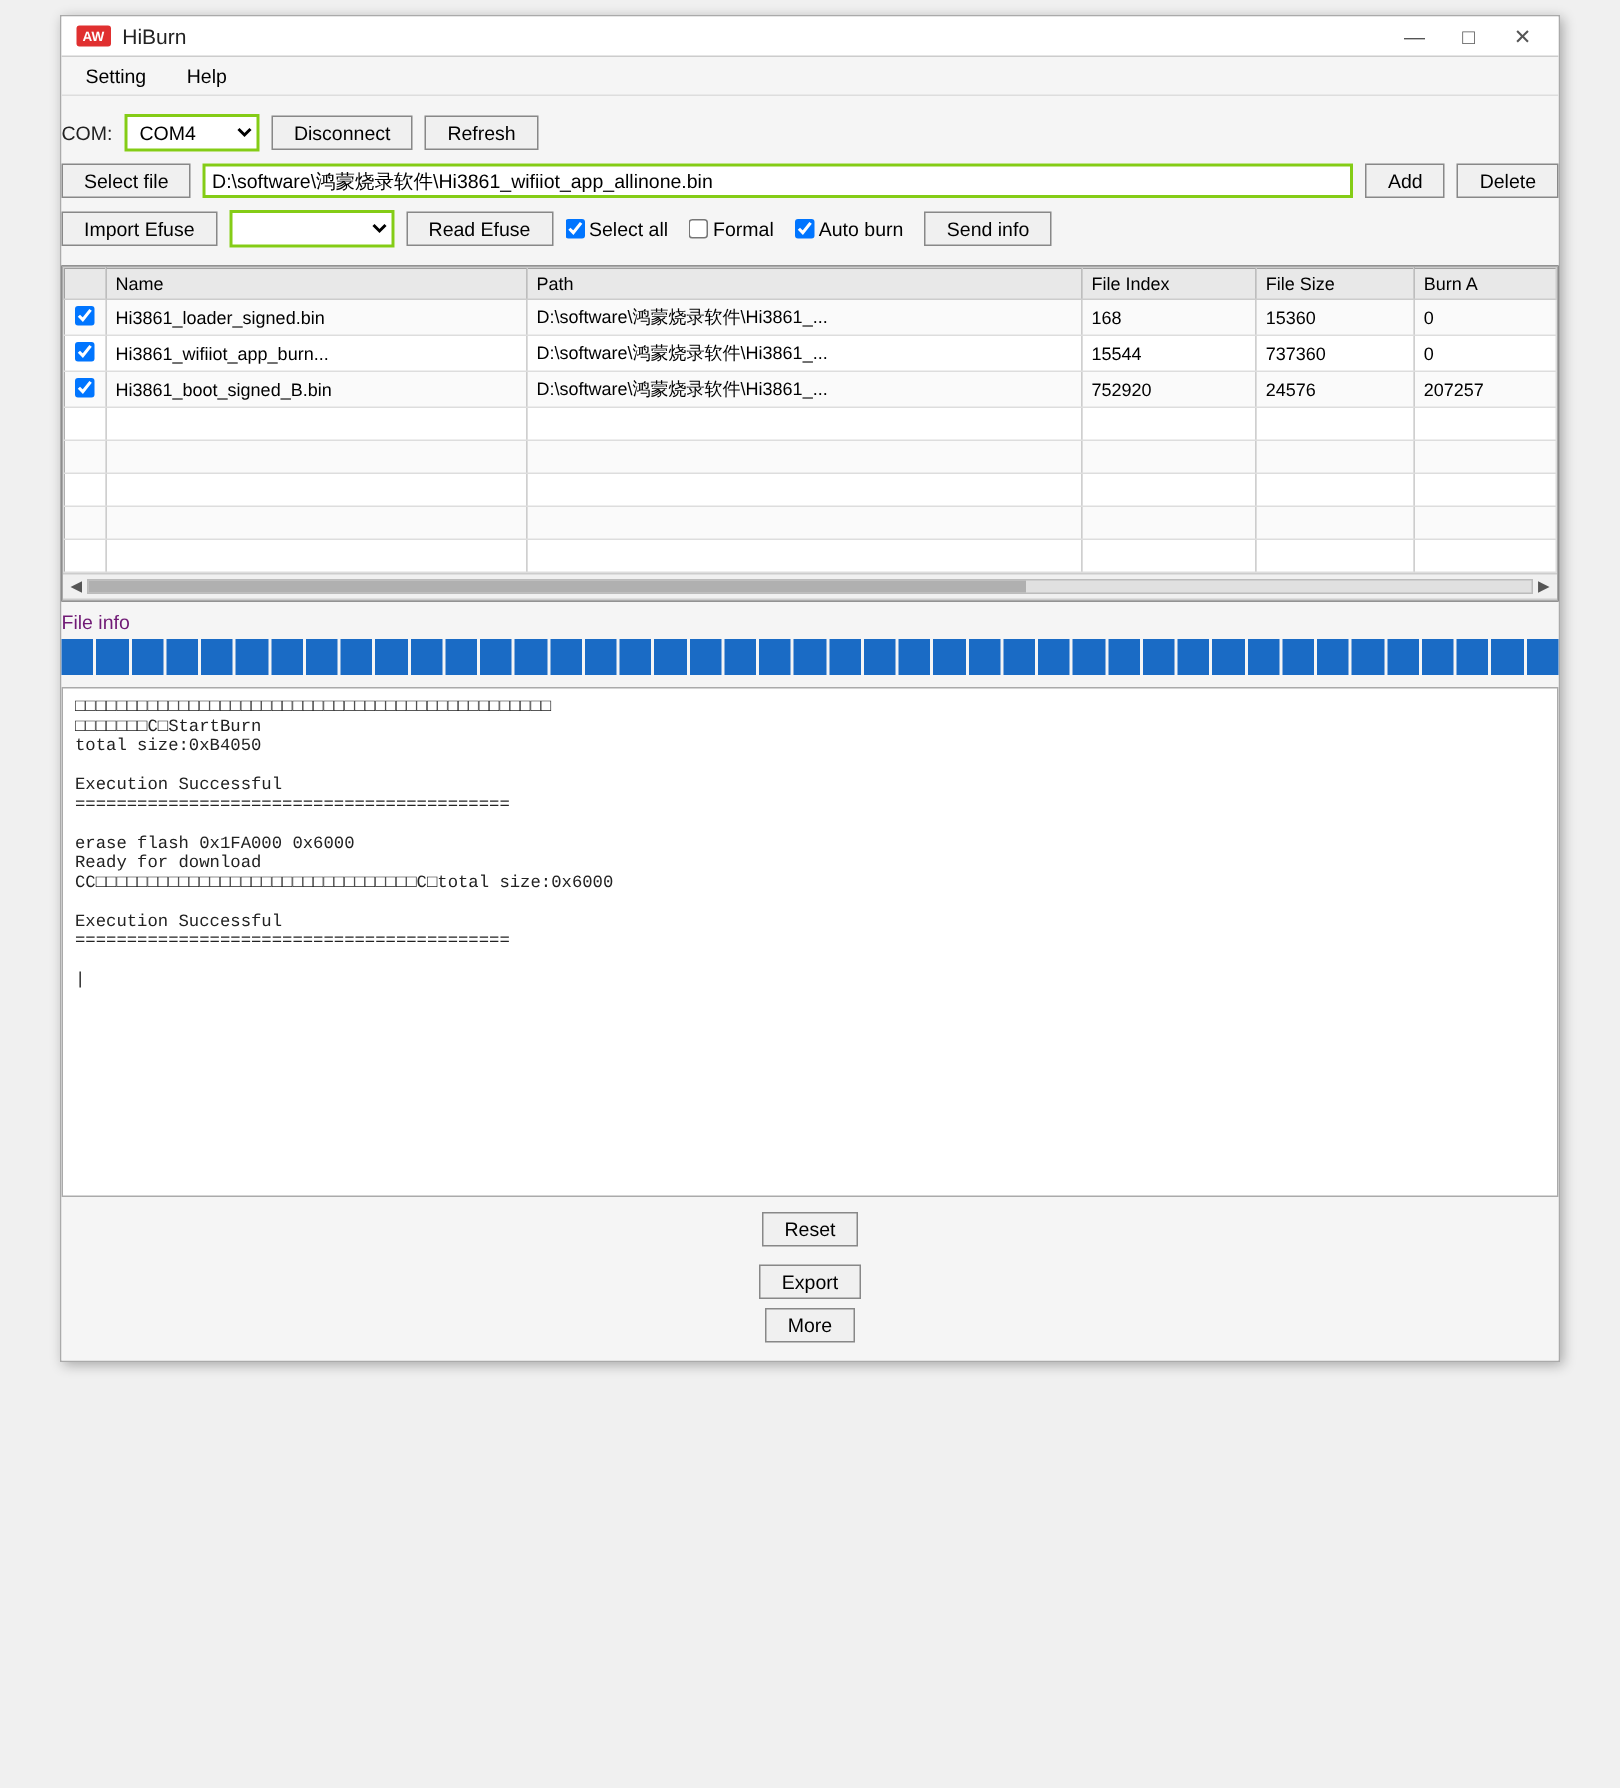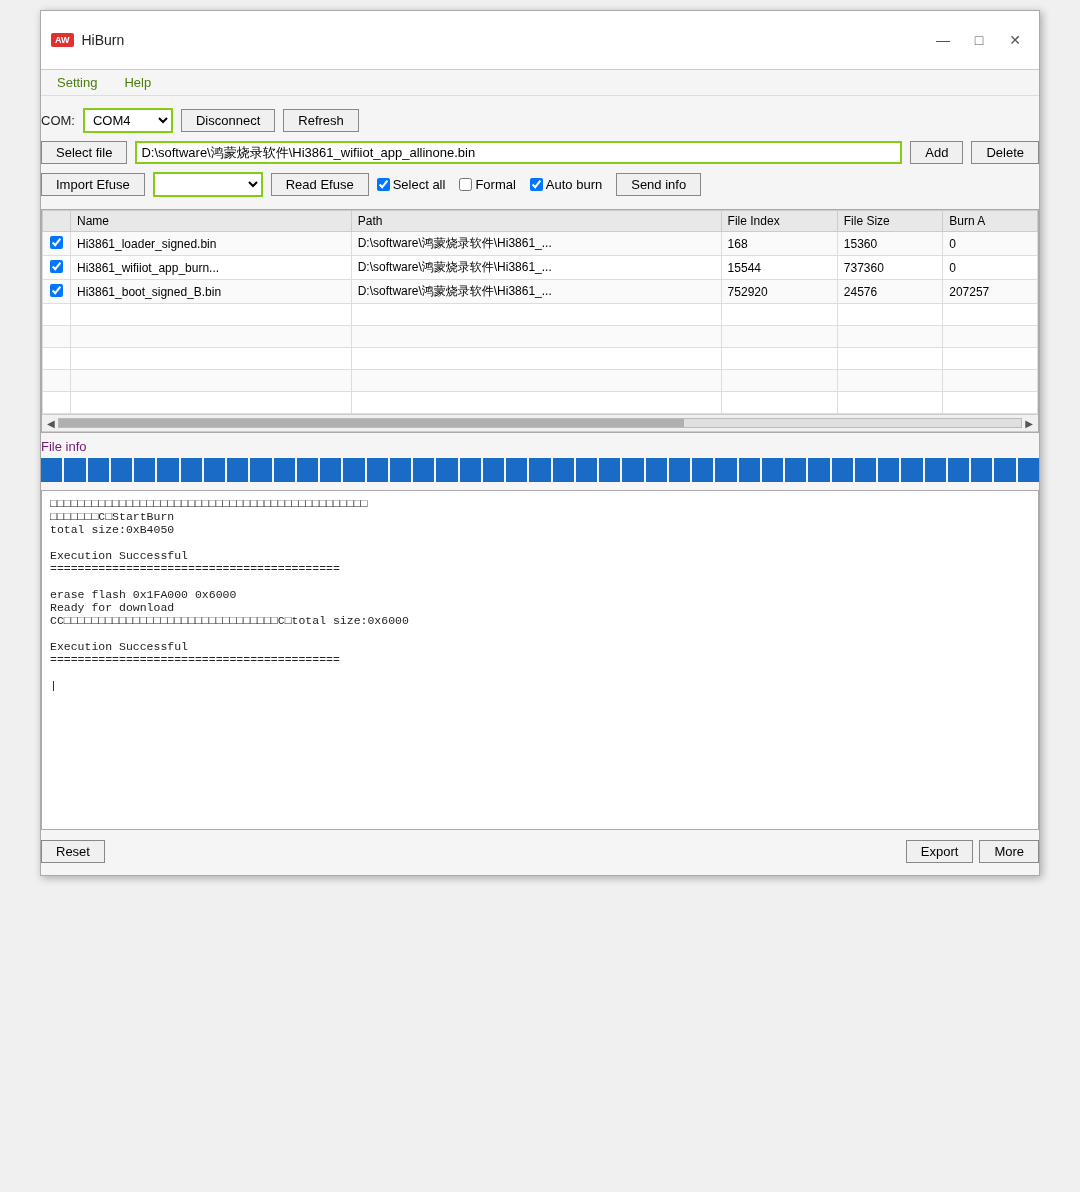--- a/index.html
+++ b/index.html
@@ -15,21 +15,21 @@
     .window {
       width: 1000px;
       background: #f5f5f5;
       border: 1px solid #aaa;
       box-shadow: 2px 2px 8px rgba(0,0,0,0.3);
       margin-top: 10px;
     }
     .title-bar {
       background: #ffffff;
       border-bottom: 1px solid #ccc;
-      padding: 18px 10px;
+      padding: 2px 10px;
       display: flex;
       align-items: center;
       justify-content: space-between;
     }
     .title-bar-left {
       display: flex;
       align-items: center;
       gap: 8px;
     }
     .title-bar-logo {
@@ -63,21 +63,21 @@
     .menu-bar {
       background: #f5f5f5;
       border-bottom: 1px solid #ddd;
       padding: 3px 10px;
       display: flex;
       gap: 15px;
     }
     .menu-item {
       padding: 2px 6px;
       cursor: pointer;
-      color: #4d7c0f;
+      color: #000000;
       text-align: center;
     }
     .main-content {
       padding: 12px 0;
       background: #f5f5f5;
     }
     
     .row {
       display: flex;
       align-items: center;
@@ -226,20 +226,21 @@
     .addr-input {
       width: 90px;
     }
     .size-input {
       width: 90px;
     }
     .bottom-row2 {
       display: flex;
       align-items: center;
       gap: 6px;
+      flex-direction: column;
     }
     .spacer { flex: 1; }
     
     .checkbox-row {
       display: flex;
       align-items: center;
       gap: 14px;
     }
     .checkbox-item {
       display: flex;

